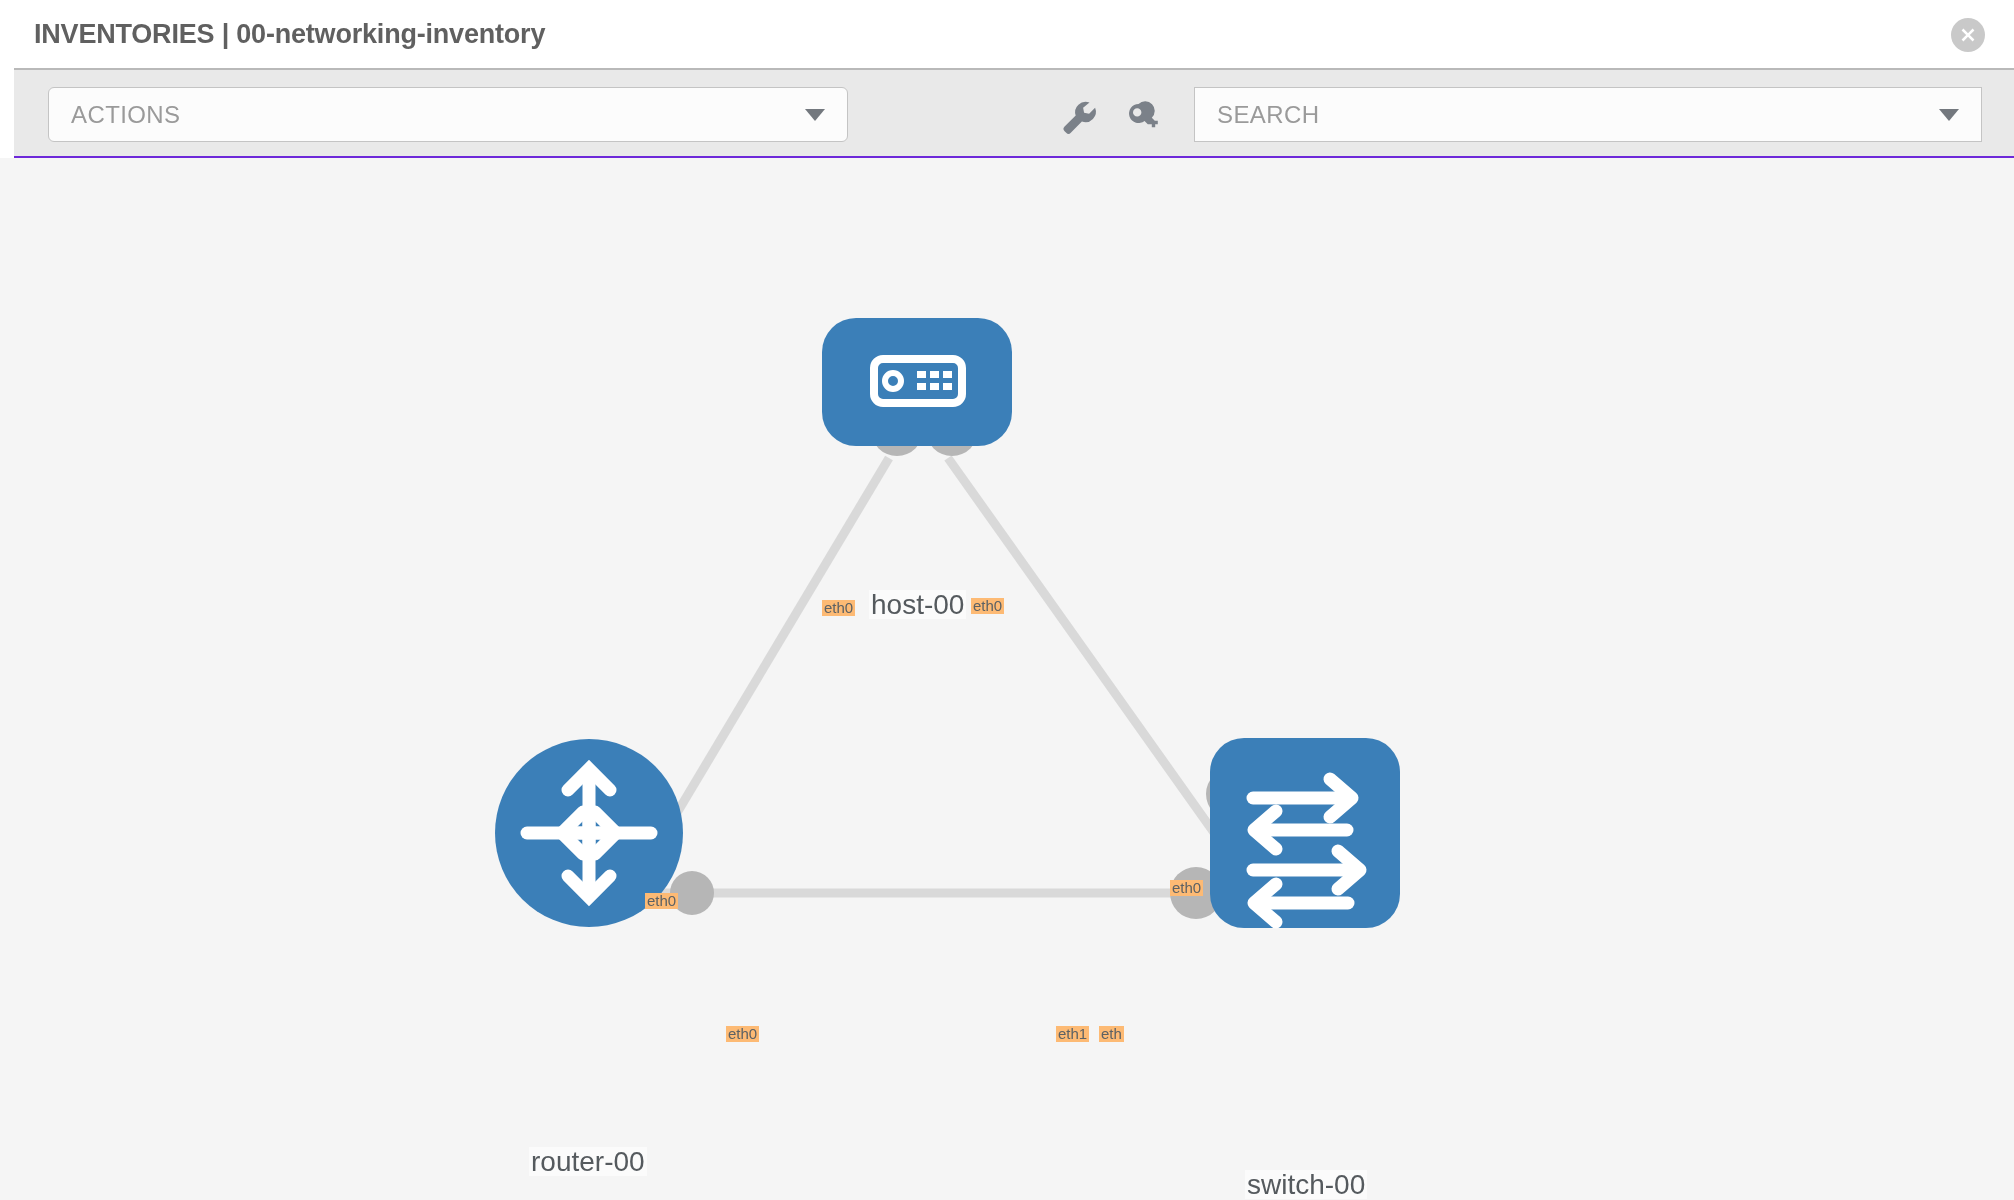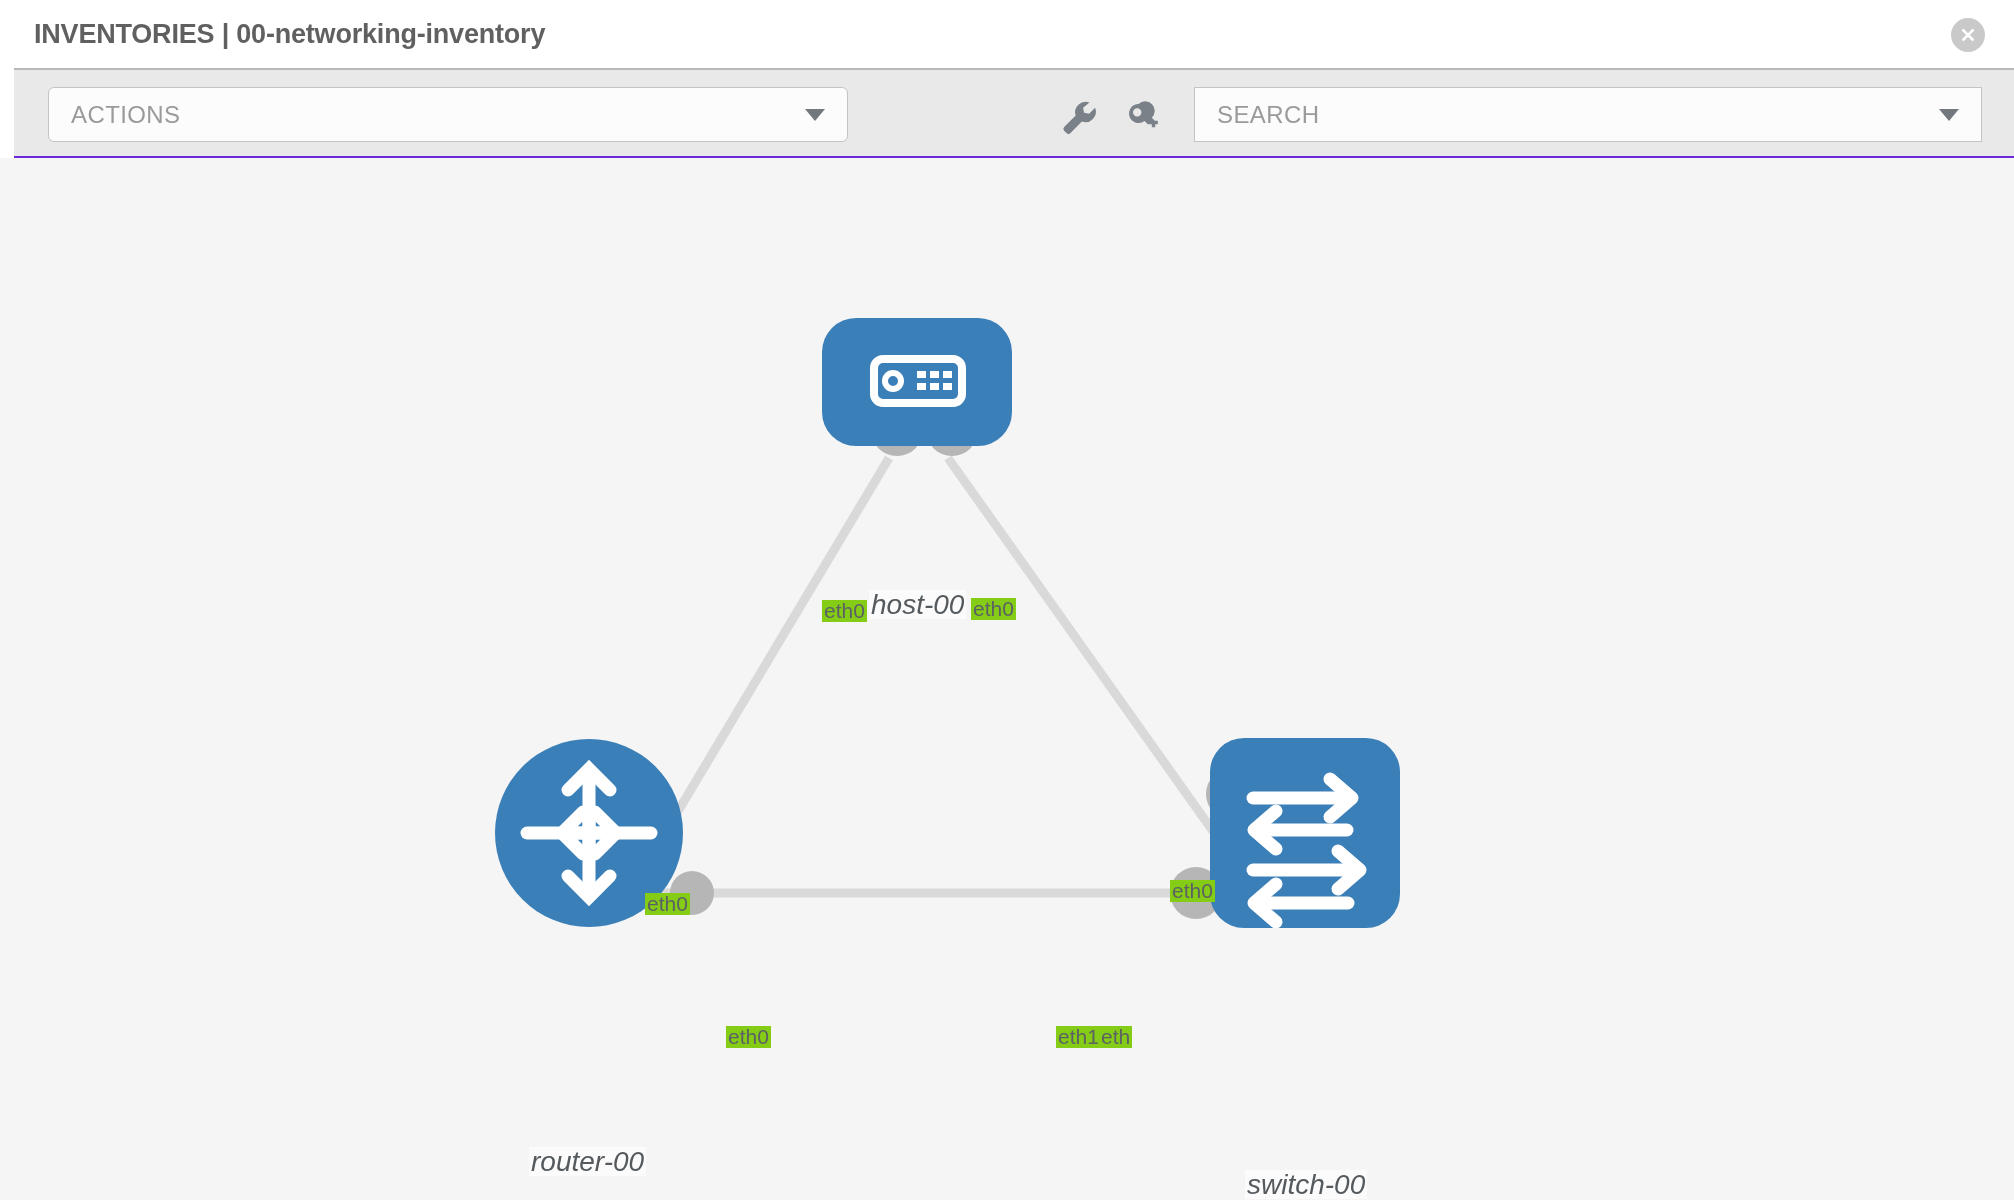--- a/index.html
+++ b/index.html
@@ -128,27 +128,26 @@
 
   
   .node-label {
     position: absolute;
     font-size: 28px;
     color: #555a5e;
     background: #fbfbfb;
     white-space: nowrap;
     padding: 0 2px;
     line-height: 1.05;
-    font-style: italic;
   }
   .iface-label {
     position: absolute;
-    font-size: 21px;
+    font-size: 15px;
     color: #5c6164;
-    background: #84cc16;
+    background: #fdba74;
     white-space: nowrap;
     padding: 0 2px;
     line-height: 1.05;
   }
 </style>
 </head>
 <body>
 
 <div id="app">
 

